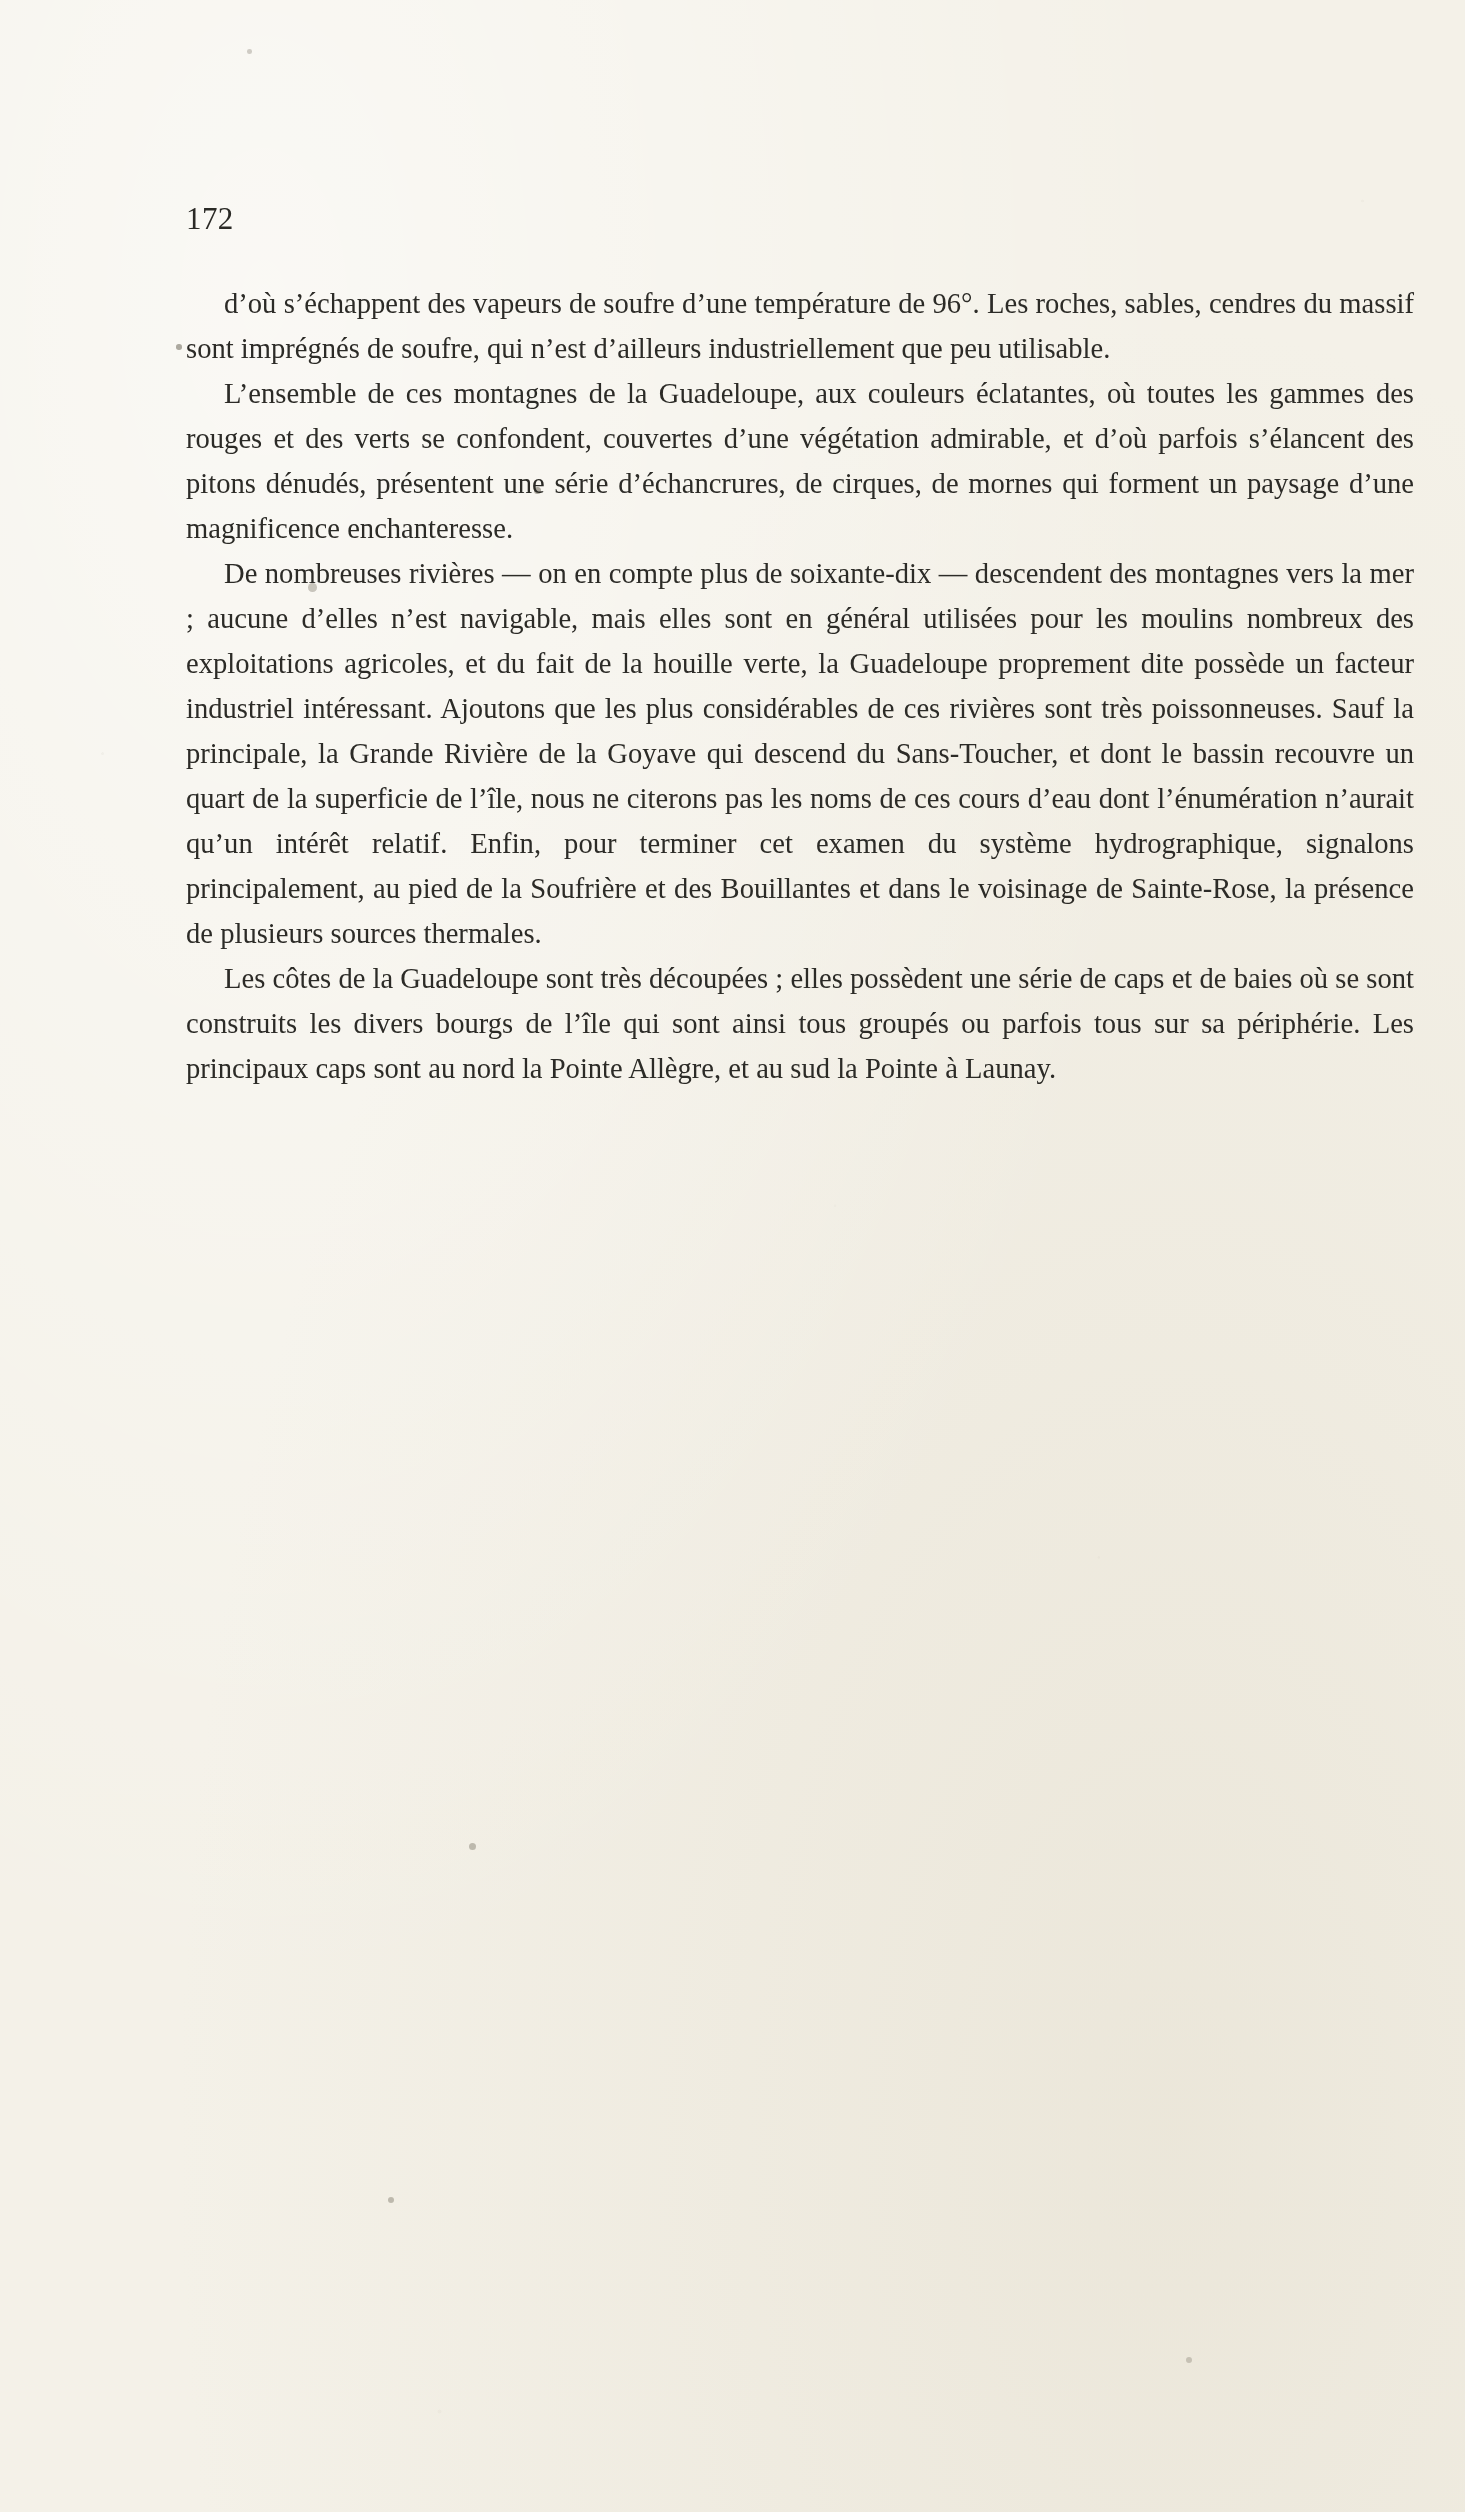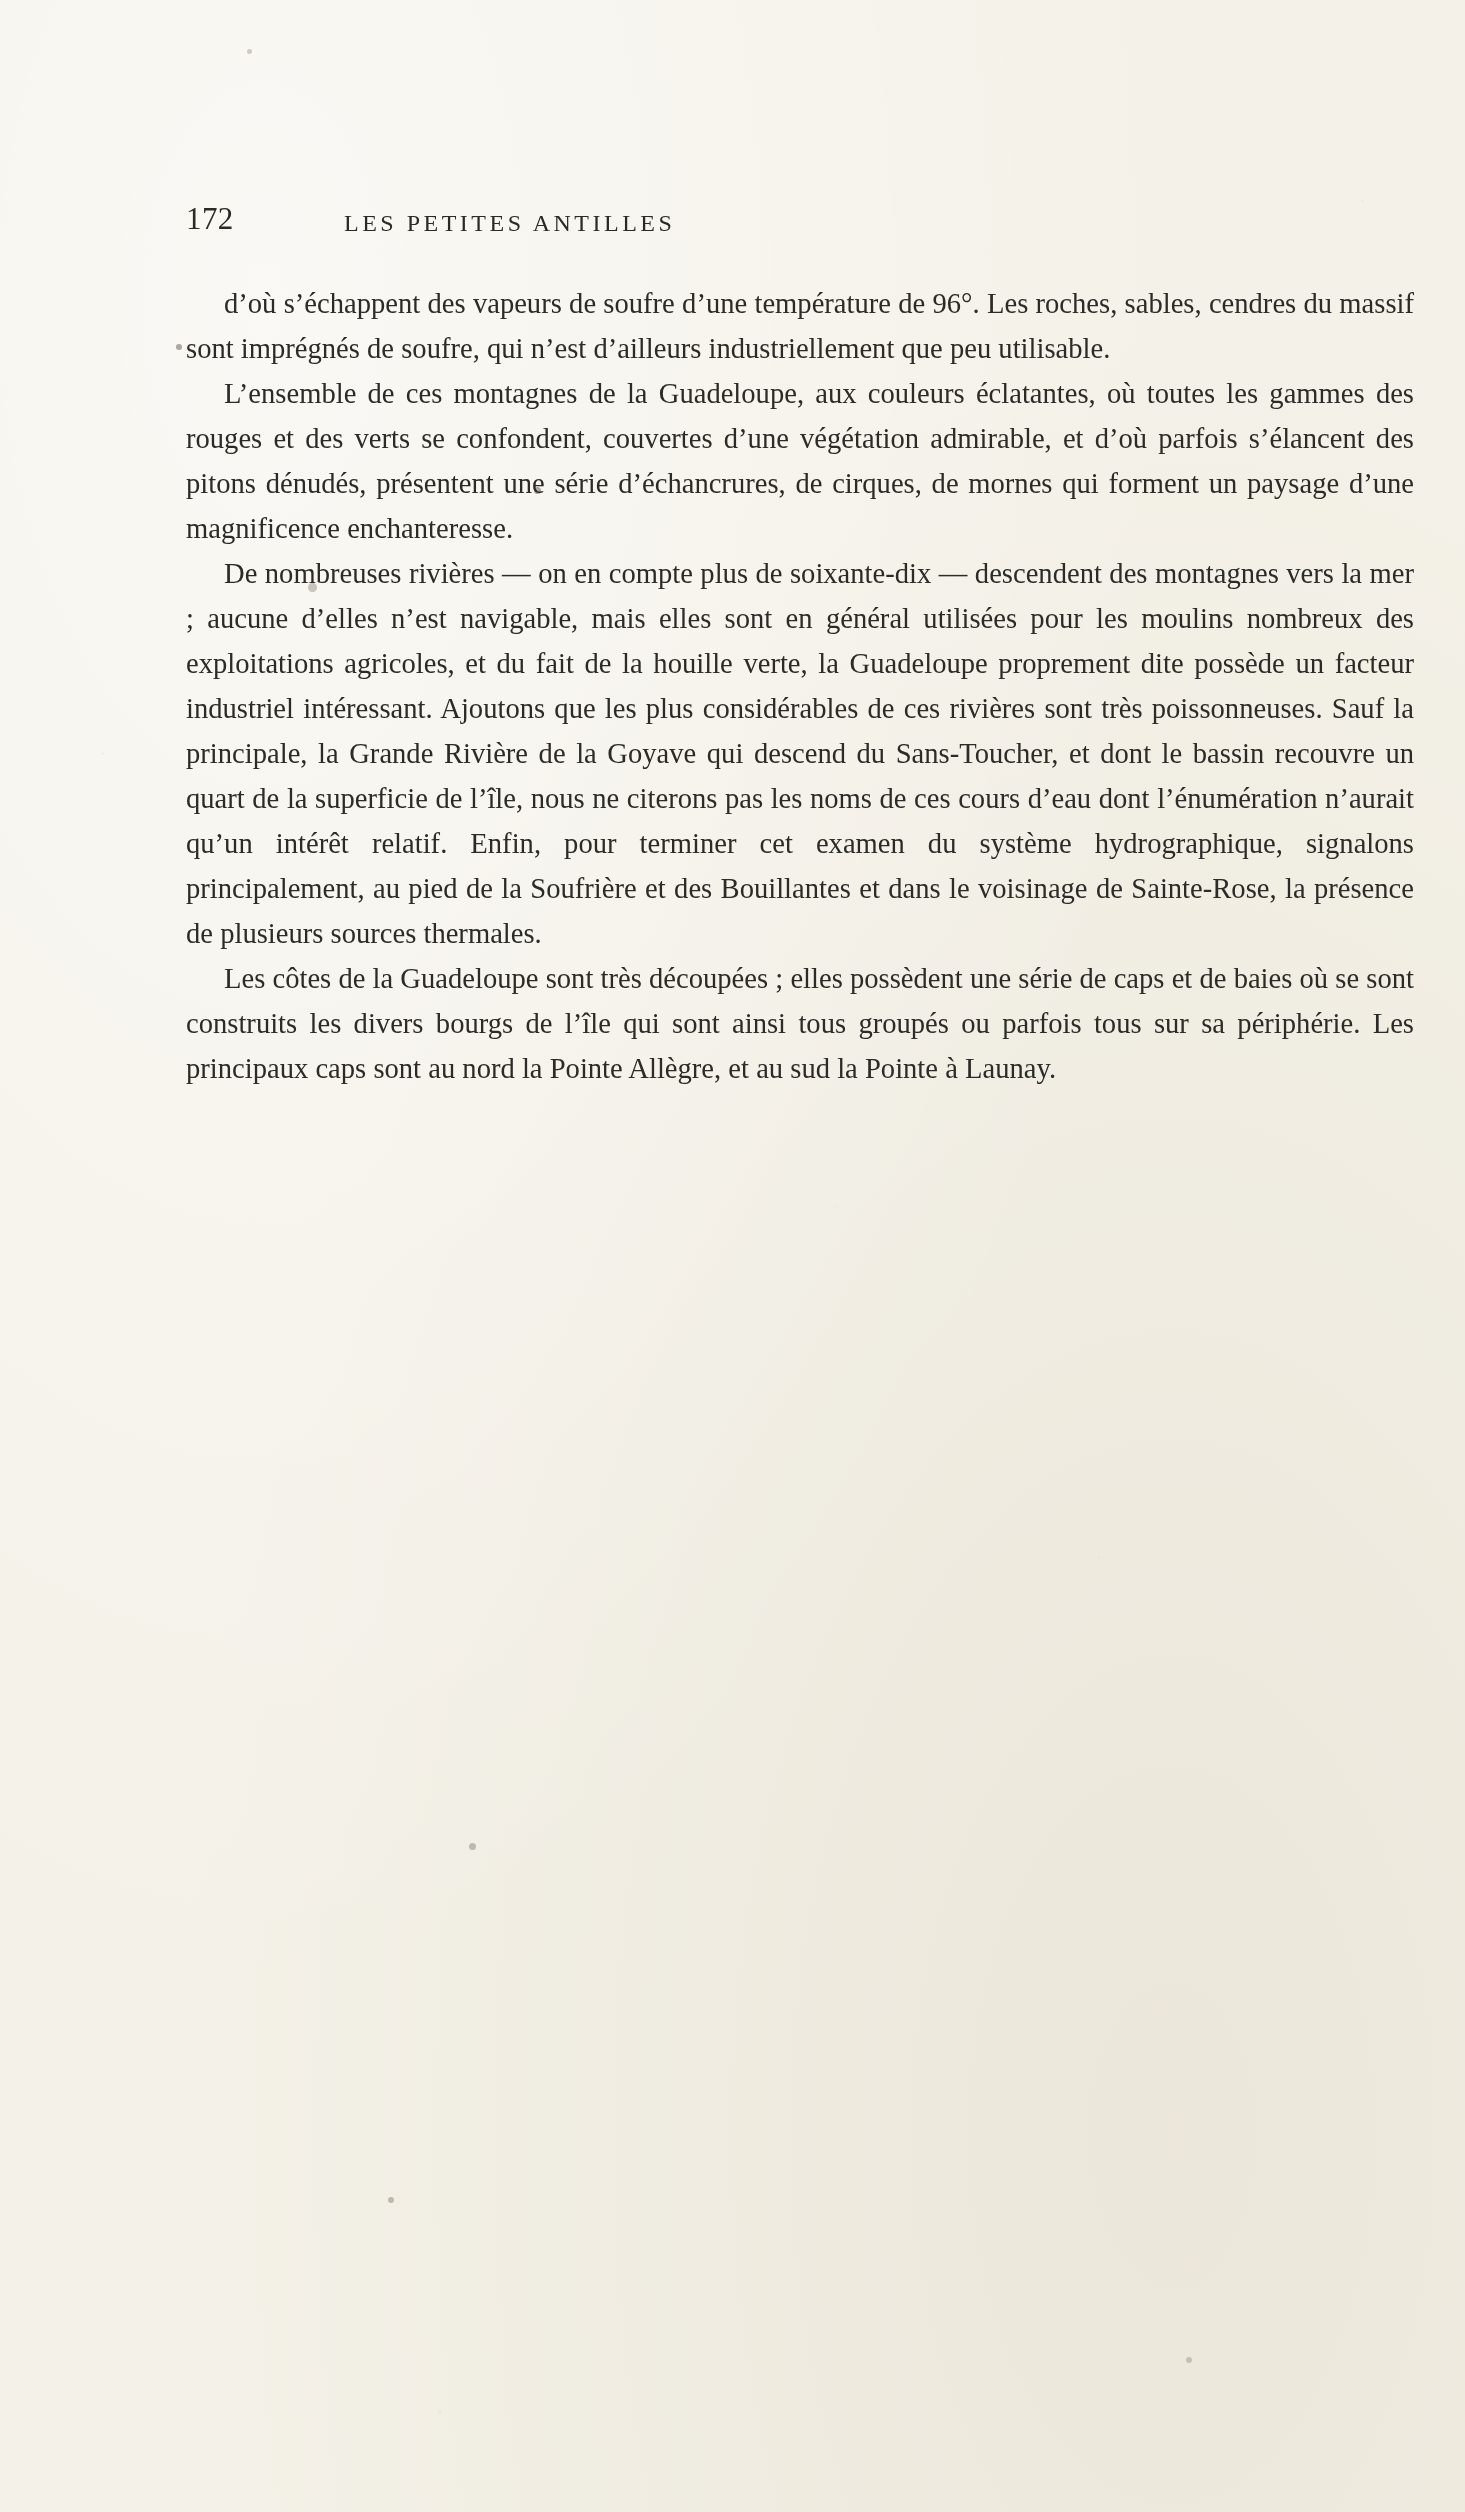--- a/index.html
+++ b/index.html
@@ -94,21 +94,20 @@
   <div class="ink-fleck" style="left:308px;top:583px;width:8.6px;height:8.6px;opacity:0.35;"></div>
   <div class="ink-fleck" style="left:469px;top:1843px;width:7px;height:7px;opacity:0.4;"></div>
   <div class="ink-fleck" style="left:388px;top:2197px;width:6.3px;height:6.3px;opacity:0.4;"></div>
   <div class="ink-fleck" style="left:1186px;top:2357px;width:6.3px;height:6.3px;opacity:0.3;"></div>
   <div class="ink-fleck" style="left:247px;top:49px;width:4.7px;height:4.7px;opacity:0.3;"></div>
 
   <div class="content">
 
     <div class="head-line">
       <div class="folio">172</div>
-      <div class="running-head">LES PETITES ANTILLES</div>
     </div>
 
     <p class="para">d’où s’échappent des vapeurs de soufre d’une température de 96°. Les roches, sables, cendres du massif sont imprégnés de soufre, qui n’est d’ailleurs industriellement que peu utilisable.</p>
     <p class="para">L’ensemble de ces montagnes de la Guadeloupe, aux couleurs éclatantes, où toutes les gammes des rouges et des verts se confondent, couvertes d’une végétation admirable, et d’où parfois s’élancent des pitons dénudés, présentent une série d’échancrures, de cirques, de mornes qui forment un paysage d’une magnificence enchanteresse.</p>
     <p class="para">De nombreuses rivières — on en compte plus de soixante-dix — descendent des montagnes vers la mer ; aucune d’elles n’est navigable, mais elles sont en général utilisées pour les moulins nombreux des exploitations agricoles, et du fait de la houille verte, la Guadeloupe proprement dite possède un facteur industriel intéressant. Ajoutons que les plus considérables de ces rivières sont très poissonneuses. Sauf la principale, la Grande Rivière de la Goyave qui descend du Sans-Toucher, et dont le bassin recouvre un quart de la superficie de l’île, nous ne citerons pas les noms de ces cours d’eau dont l’énumération n’aurait qu’un intérêt relatif. Enfin, pour terminer cet examen du système hydrographique, signalons principalement, au pied de la Soufrière et des Bouillantes et dans le voisinage de Sainte-Rose, la présence de plusieurs sources thermales.</p>
     <p class="para">Les côtes de la Guadeloupe sont très découpées ; elles possèdent une série de caps et de baies où se sont construits les divers bourgs de l’île qui sont ainsi tous groupés ou parfois tous sur sa périphérie. Les principaux caps sont au nord la Pointe Allègre, et au sud la Pointe à Launay.</p>
 
   </div>
 </div>
 

